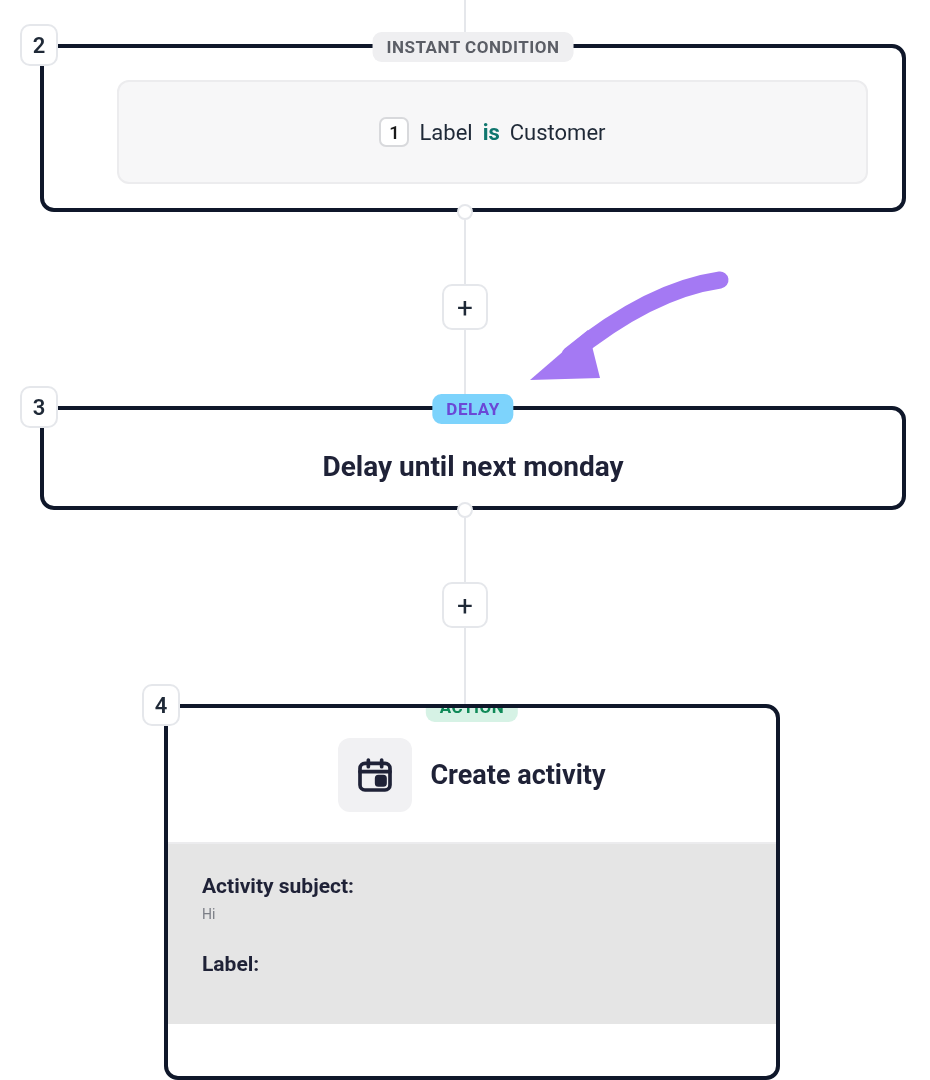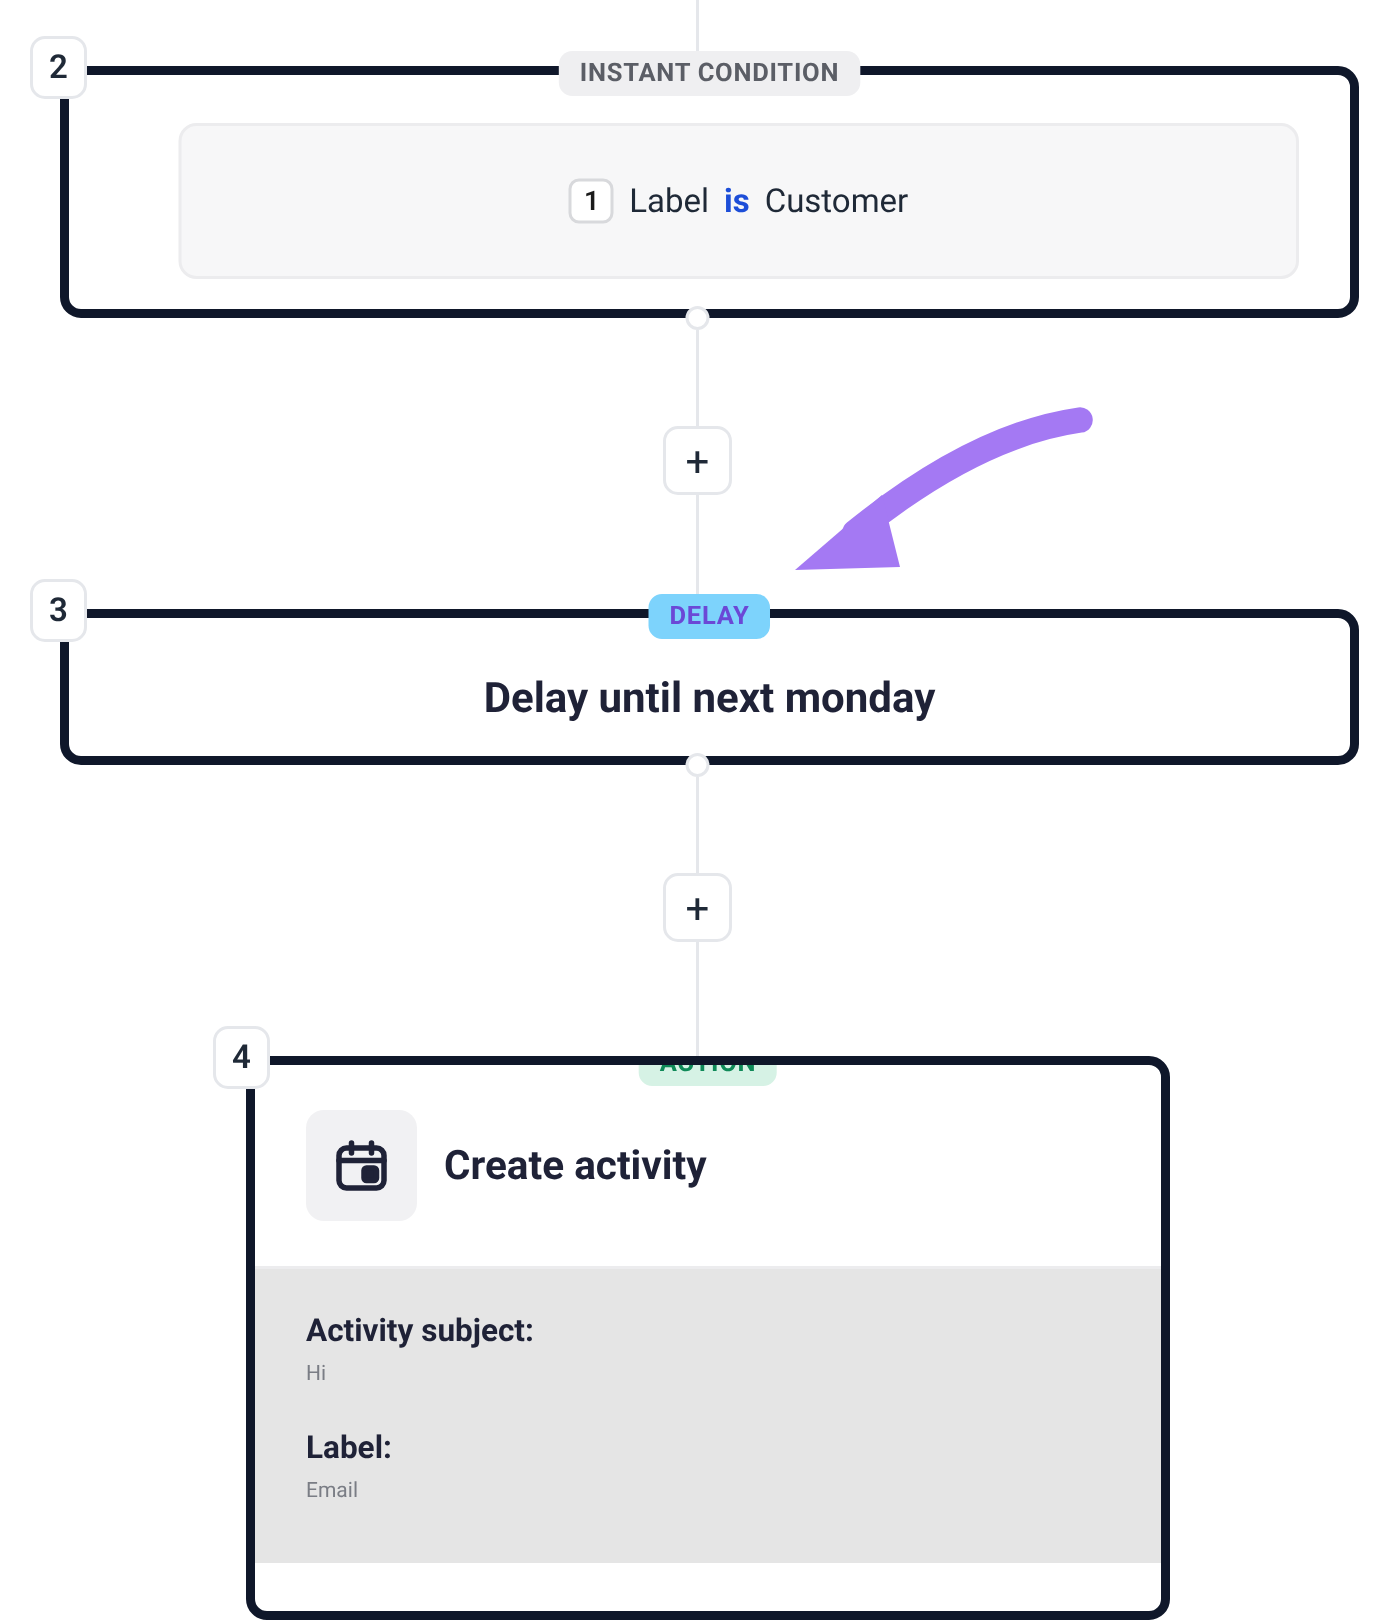--- a/index.html
+++ b/index.html
@@ -41,21 +41,21 @@
     justify-content: center;
     font-size: 22px;
     font-weight: 600;
     color: #1f2937;
     z-index: 20;
   }
 
   
   .card {
     position: absolute;
-    border: 6px solid #0f172a;
+    border: 4px solid #0f172a;
     border-radius: 14px;
     background: #fff;
   }
 
   
   .pill {
     position: absolute;
     left: 50%;
     transform: translateX(-50%);
     padding: 5px 14px;
@@ -91,21 +91,21 @@
     border: 2px solid #d8d9dc;
     border-radius: 7px;
     display:flex;
     align-items:center;
     justify-content:center;
     font-size:18px;
     font-weight:600;
     background:#fff;
   }
   .cond-field { color:#1f2937; }
-  .cond-op { font-weight:700; color:#1d4ed8; }
+  .cond-op { font-weight:700; color:#0f766e; }
   .cond-val { color:#1f2937; }
 
   
   .dot {
     position:absolute;
     left:50%;
     transform:translateX(-50%);
     width:16px;
     height:16px;
     border:2px solid #e5e7eb;
@@ -144,20 +144,21 @@
     font-weight:700;
     color:#1f2237;
   }
 
   
   .action-header {
     display:flex;
     align-items:center;
     gap:18px;
     padding:30px 34px;
+    justify-content:center;
   }
   .icon-box {
     width:74px;
     height:74px;
     background:#f1f1f3;
     border-radius:12px;
     display:flex;
     align-items:center;
     justify-content:center;
   }
@@ -252,21 +253,20 @@
           <line x1="16" y1="3" x2="16" y2="7"></line>
           <rect x="13" y="13" width="5" height="5" rx="1" fill="#1f2237"></rect>
         </svg>
       </div>
       <div class="action-title">Create activity</div>
     </div>
     <div class="action-body">
       <div class="field-label">Activity subject:</div>
       <div class="field-value">Hi</div>
       <div class="field-label">Label:</div>
-      <div class="field-value" style="margin-bottom:0;">Email</div>
     </div>
   </div>
 
   <svg class="arrow-annot" style="left:510px; top:260px;" width="230" height="150" viewBox="0 0 230 150">
     <path d="M210 20 Q 140 30 60 95" stroke="#a479f3" stroke-width="17" fill="none" stroke-linecap="round"></path>
     <path d="M20 120 L78 70 L90 118 Z" fill="#a479f3"></path>
   </svg>
 
 </div>
 

